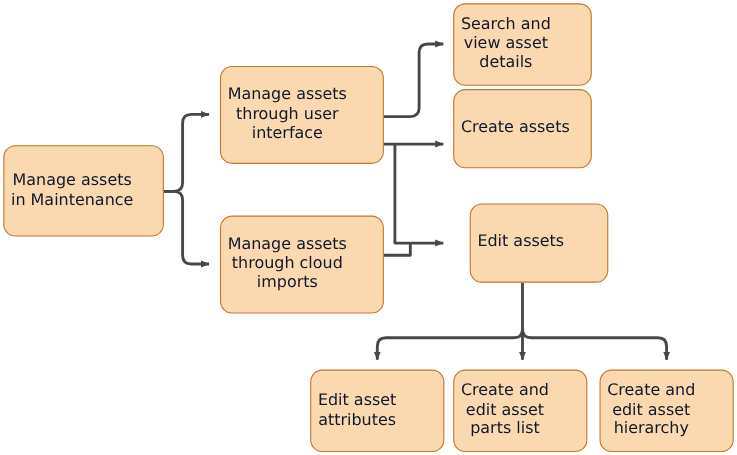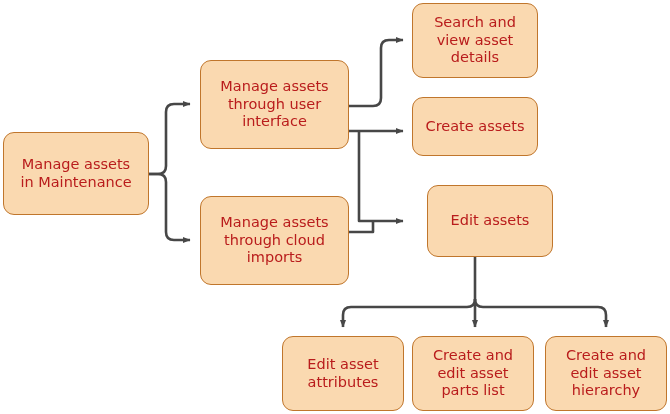--- a/index.html
+++ b/index.html
@@ -20,26 +20,26 @@
     left: 0;
     top: 0;
     width: 670px;
     height: 414px;
   }
   .node {
     position: absolute;
     box-sizing: border-box;
     display: flex;
     align-items: center;
-    justify-content: center;
+    justify-content: flex-start;
     text-align: center;
     border-radius: 11px;
     border: 1.6px solid #c0762c;
     background: #fad9b0;
-    color: #b91c1c;
+    color: #0f172a;
     font-size: 14.5px;
     line-height: 1.22;
     padding: 2px 6px;
   }
   .node-label {
     display: block;
     white-space: pre-line;
   }
 </style>
 </head>
@@ -94,21 +94,21 @@
 through cloud
 imports</span>
   </div>
 
   <div class="node" style="left:412px; top:3px; width:126px; height:75px;">
     <span class="node-label">Search and
 view asset
 details</span>
   </div>
 
-  <div class="node" style="left:412px; top:97px; width:126px; height:59px;">
+  <div class="node" style="left:412px; top:81px; width:126px; height:72px;">
     <span class="node-label">Create assets</span>
   </div>
 
   <div class="node" style="left:427px; top:185px; width:126px; height:72px;">
     <span class="node-label">Edit assets</span>
   </div>
 
   <div class="node" style="left:282px; top:336px; width:122px; height:75px;">
     <span class="node-label">Edit asset
 attributes</span>

